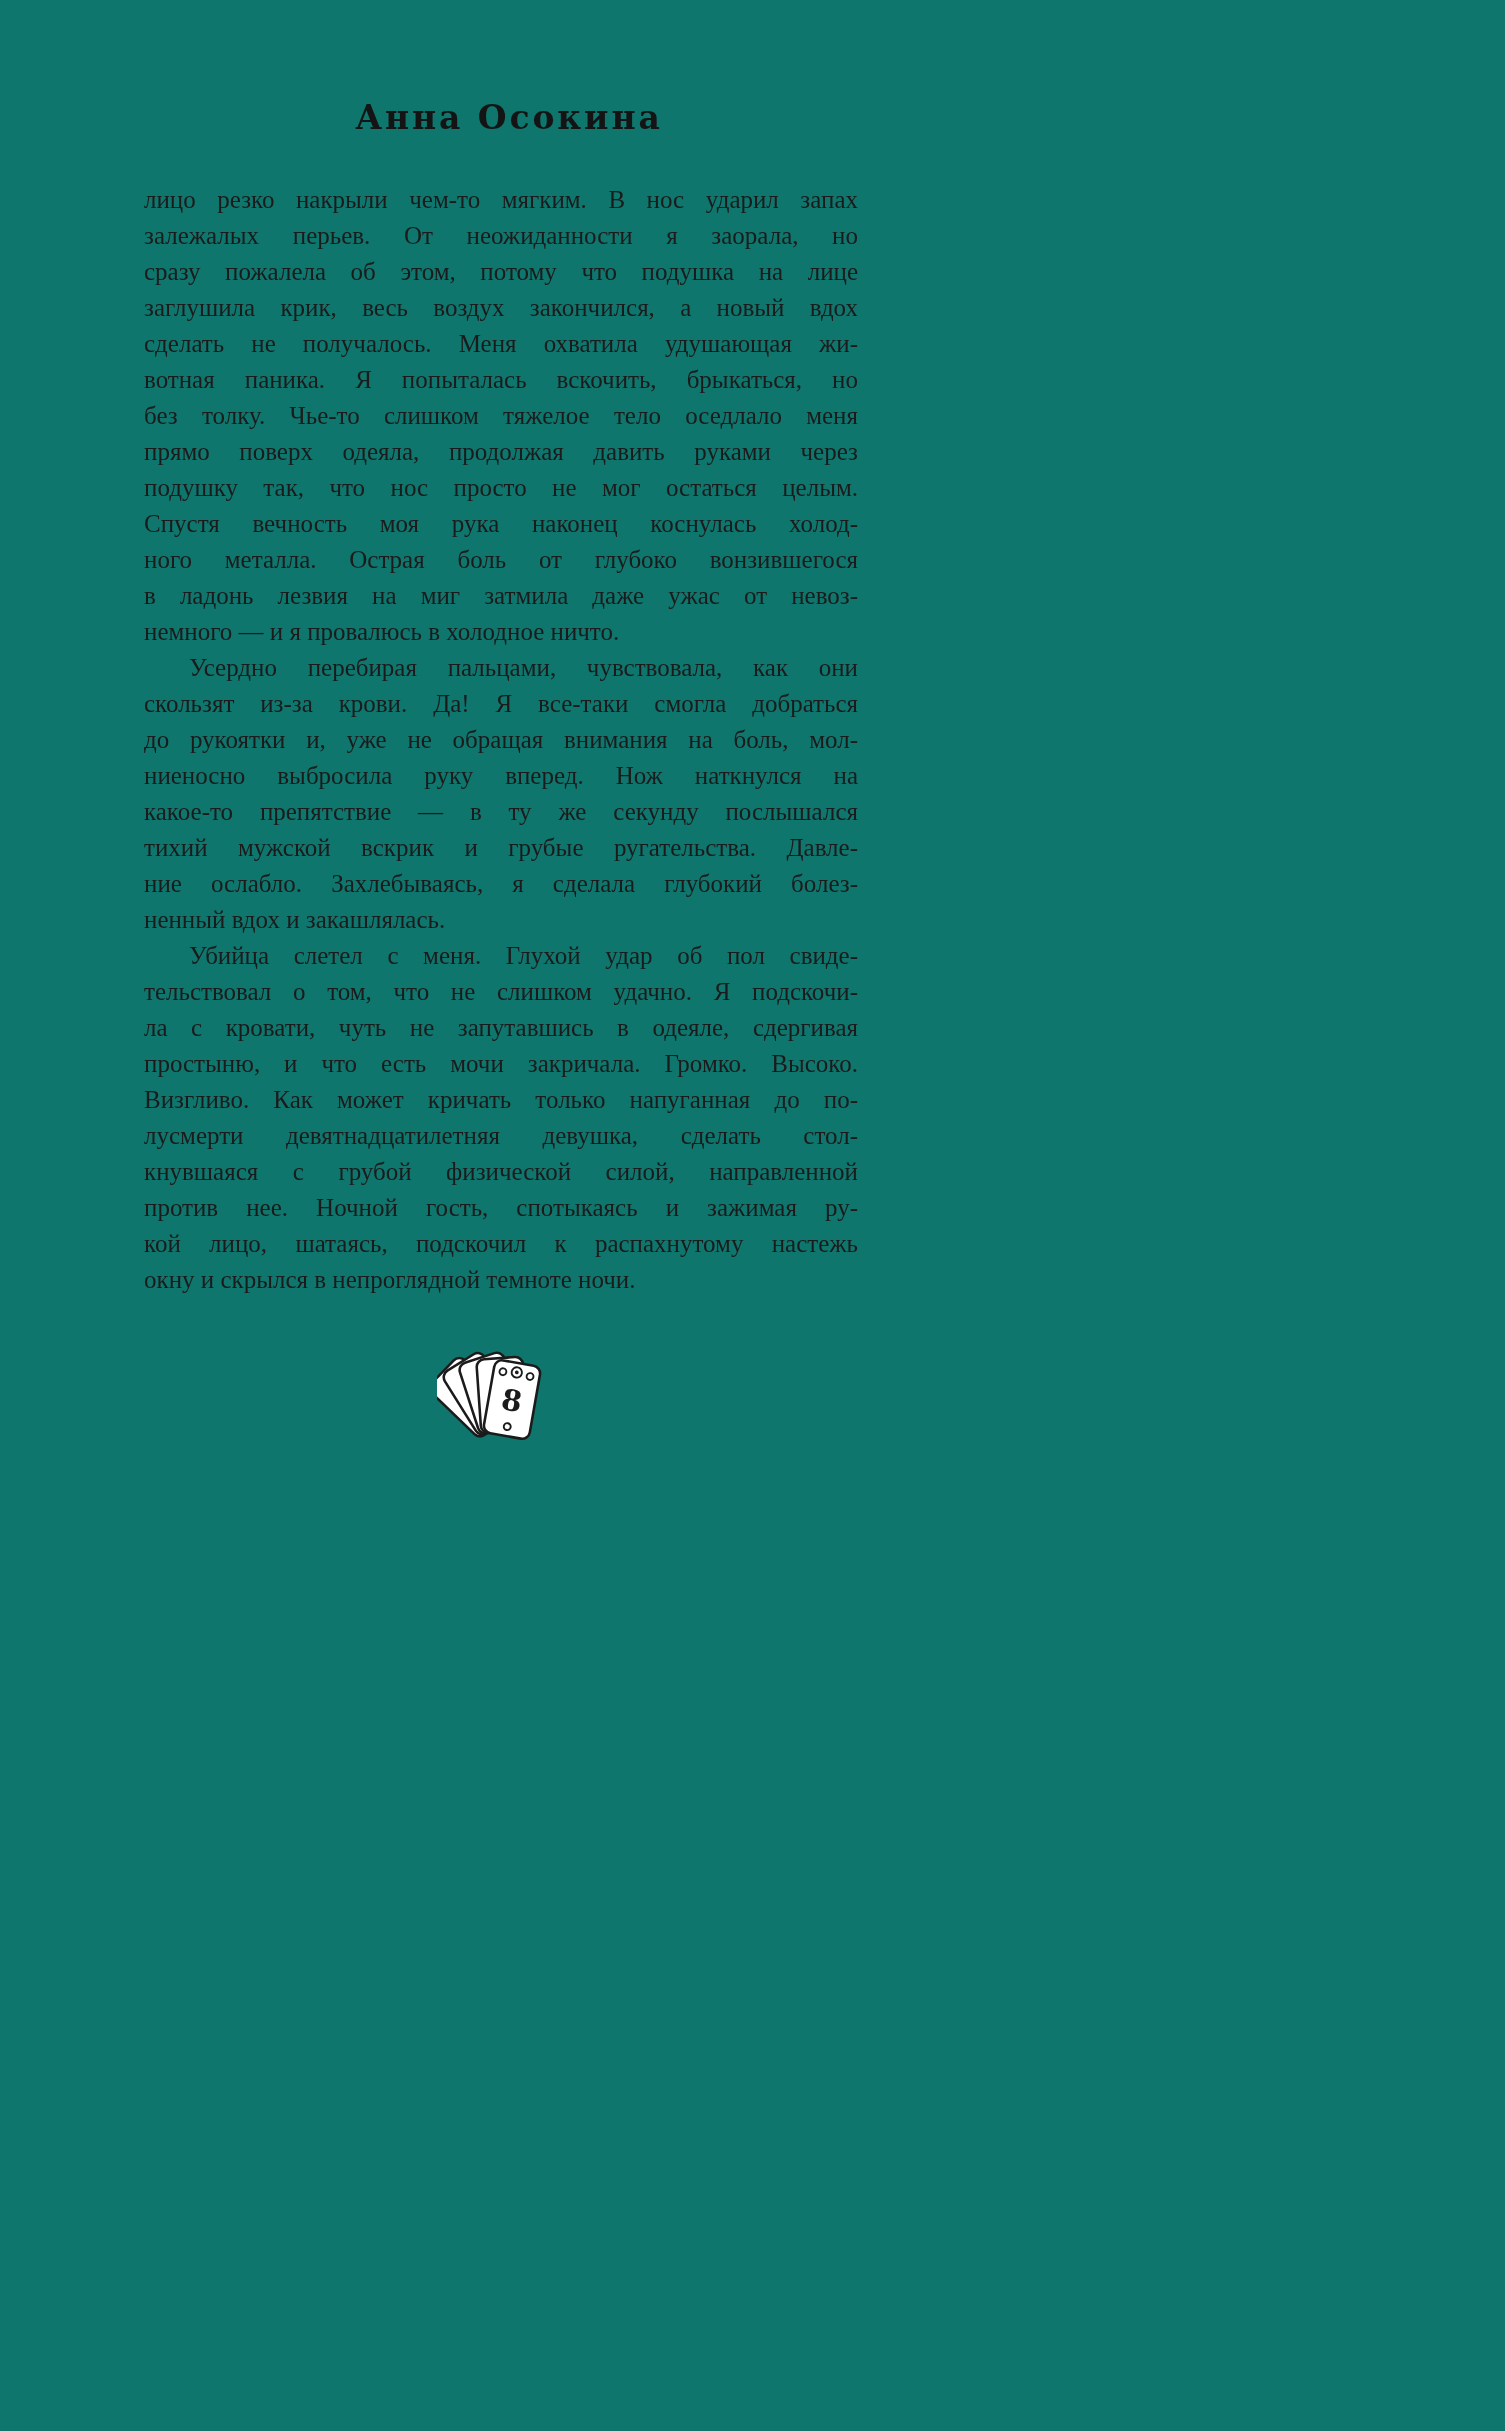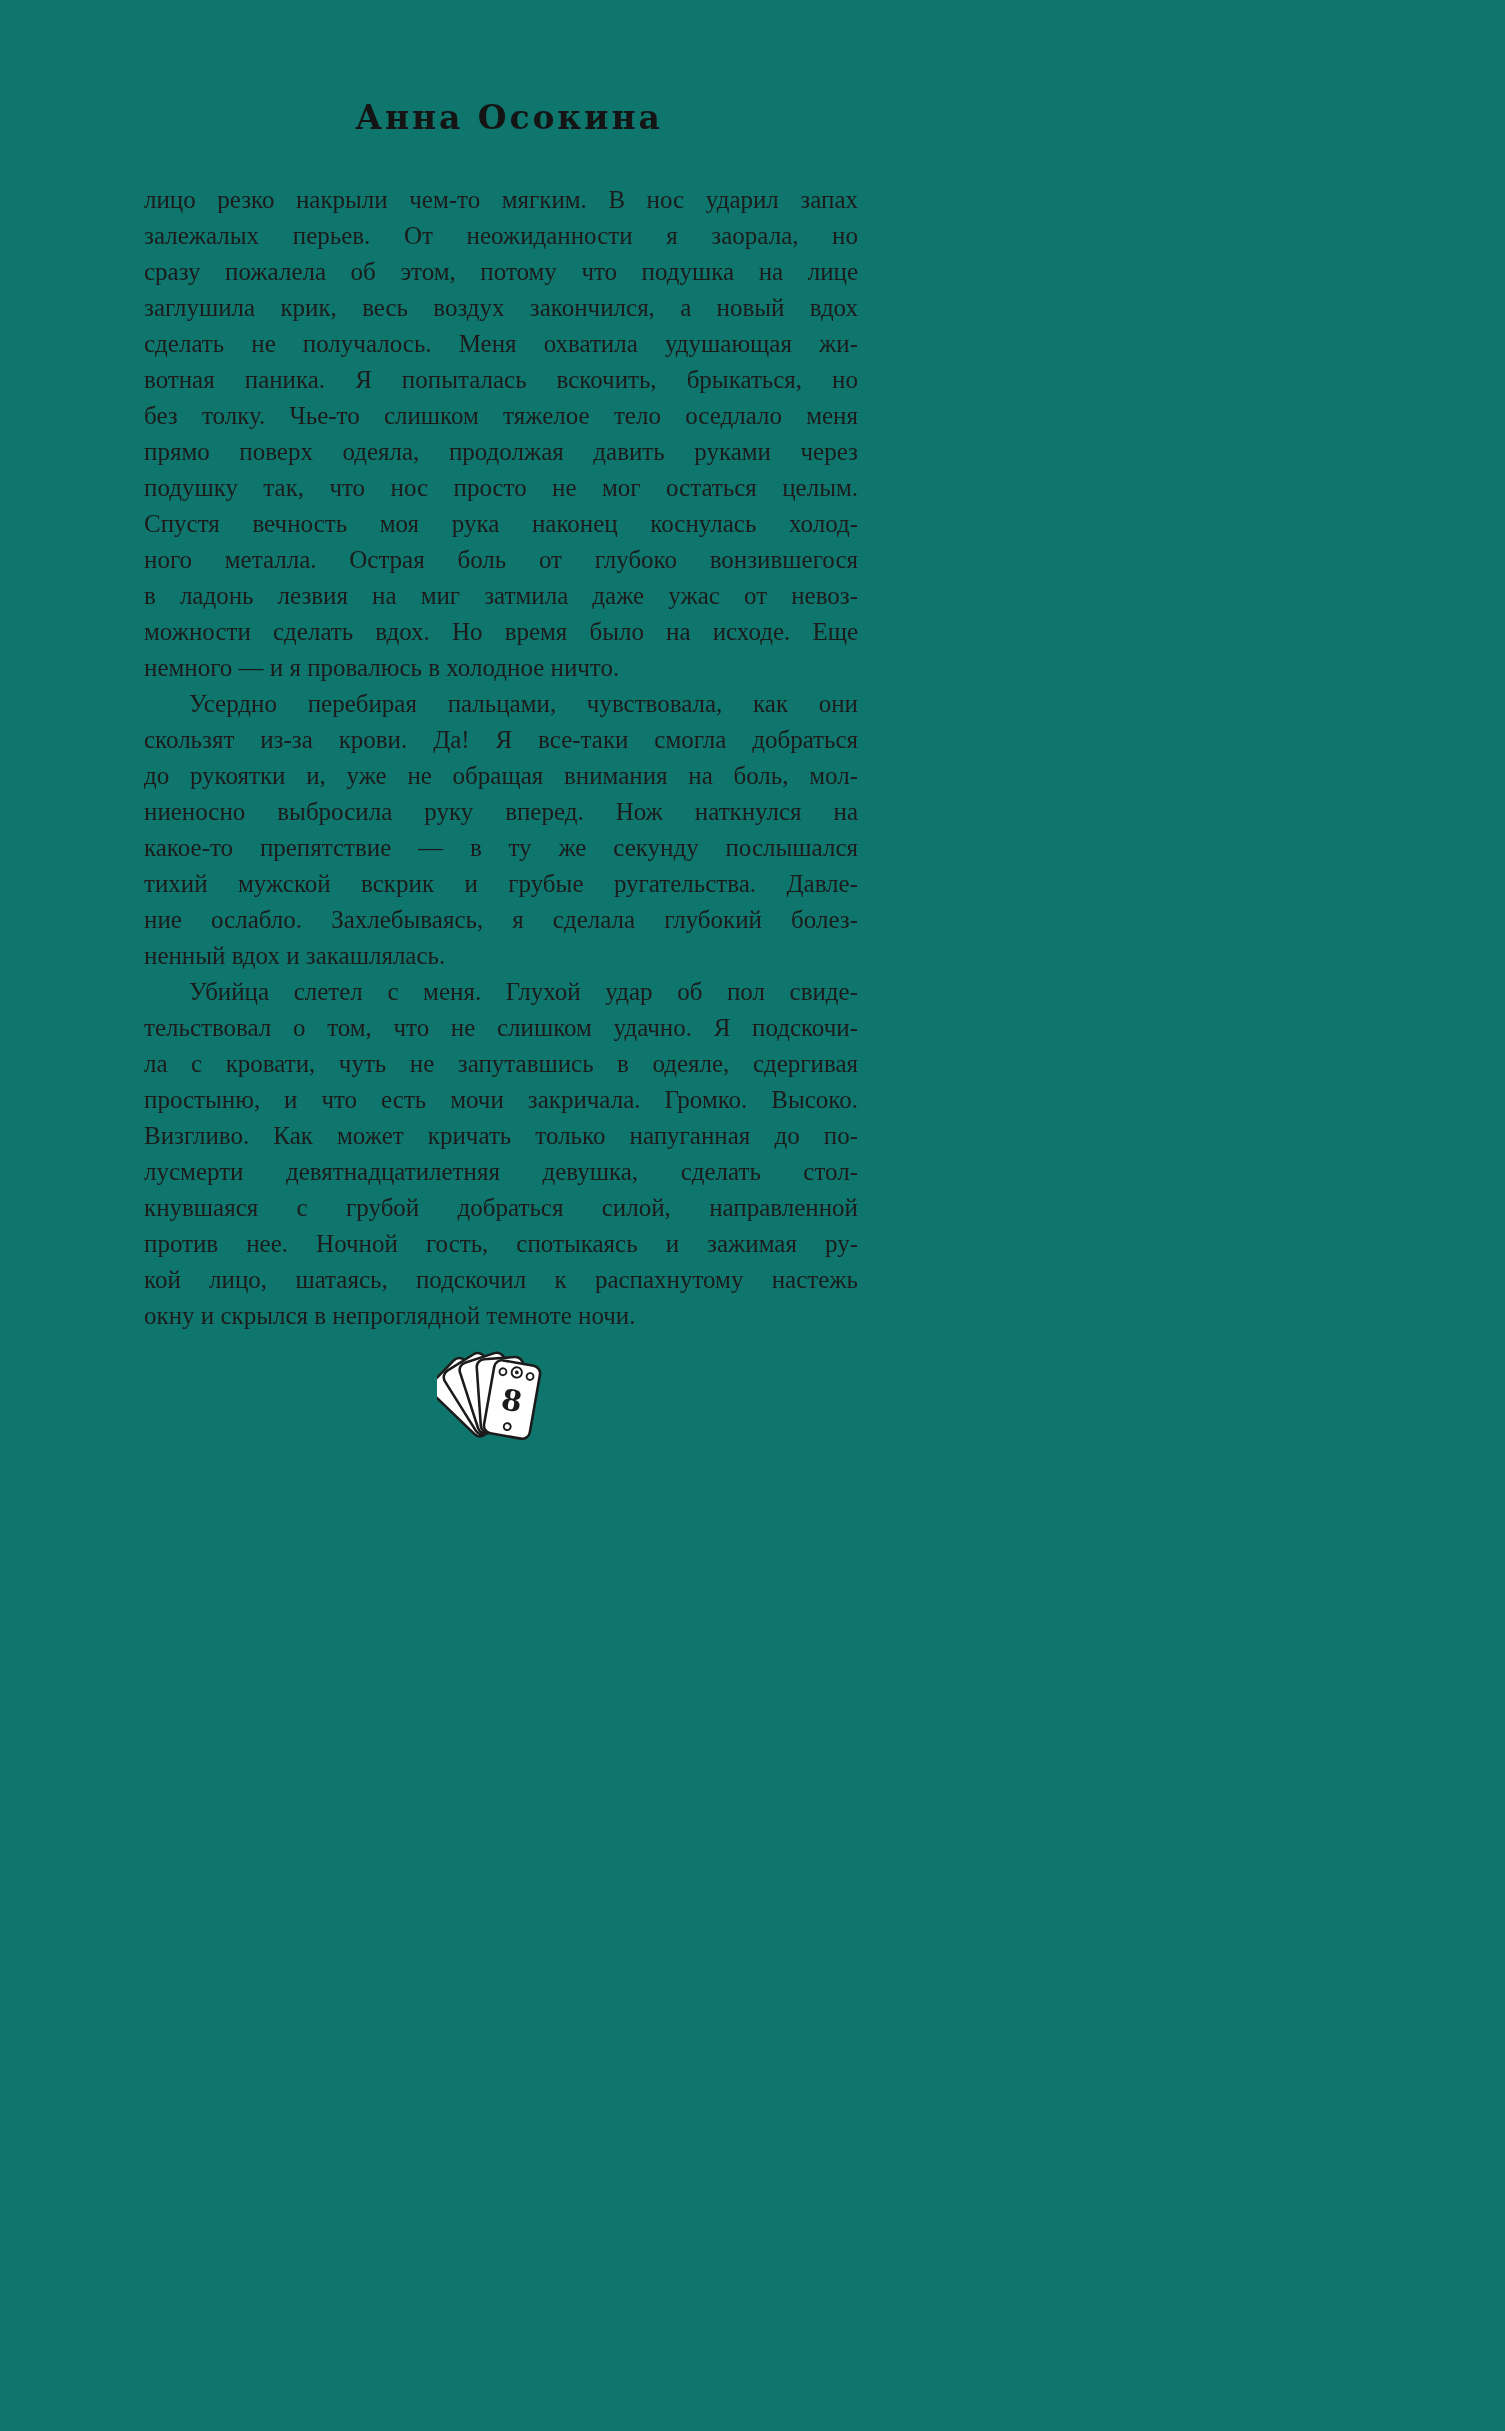--- a/index.html
+++ b/index.html
@@ -68,41 +68,40 @@
         <div class="line">сразу пожалела об этом, потому что подушка на лице</div>
         <div class="line">заглушила крик, весь воздух закончился, а новый вдох</div>
         <div class="line">сделать не получалось. Меня охватила удушающая жи-</div>
         <div class="line">вотная паника. Я попыталась вскочить, брыкаться, но</div>
         <div class="line">без толку. Чье-то слишком тяжелое тело оседлало меня</div>
         <div class="line">прямо поверх одеяла, продолжая давить руками через</div>
         <div class="line">подушку так, что нос просто не мог остаться целым.</div>
         <div class="line">Спустя вечность моя рука наконец коснулась холод-</div>
         <div class="line">ного металла. Острая боль от глубоко вонзившегося</div>
         <div class="line">в ладонь лезвия на миг затмила даже ужас от невоз-</div>
-        <div class="line">можности сделать вдох. Но время было на исходе. Еще</div>
         <div class="line last">немного — и я провалюсь в холодное ничто.</div>
       </div>
       <div class="paragraph">
         <div class="line indent">Усердно перебирая пальцами, чувствовала, как они</div>
         <div class="line">скользят из-за крови. Да! Я все-таки смогла добраться</div>
         <div class="line">до рукоятки и, уже не обращая внимания на боль, мол-</div>
         <div class="line">ниеносно выбросила руку вперед. Нож наткнулся на</div>
         <div class="line">какое-то препятствие — в ту же секунду послышался</div>
         <div class="line">тихий мужской вскрик и грубые ругательства. Давле-</div>
         <div class="line">ние ослабло. Захлебываясь, я сделала глубокий болез-</div>
         <div class="line last">ненный вдох и закашлялась.</div>
       </div>
       <div class="paragraph">
         <div class="line indent">Убийца слетел с меня. Глухой удар об пол свиде-</div>
         <div class="line">тельствовал о том, что не слишком удачно. Я подскочи-</div>
         <div class="line">ла с кровати, чуть не запутавшись в одеяле, сдергивая</div>
         <div class="line">простыню, и что есть мочи закричала. Громко. Высоко.</div>
         <div class="line">Визгливо. Как может кричать только напуганная до по-</div>
         <div class="line">лусмерти девятнадцатилетняя девушка, сделать стол-</div>
-        <div class="line">кнувшаяся с грубой добраться силой, направленной</div>
+        <div class="line">кнувшаяся с грубой физической силой, направленной</div>
         <div class="line">против нее. Ночной гость, спотыкаясь и зажимая ру-</div>
         <div class="line">кой лицо, шатаясь, подскочил к распахнутому настежь</div>
         <div class="line last">окну и скрылся в непроглядной темноте ночи.</div>
       </div>
     </div>
 
   <div class="page-number-ornament">
     <svg viewBox="0 0 150 150">
       <g fill="#ffffff" stroke="#1b1b1b" stroke-width="3" stroke-linejoin="round">
         <rect x="52" y="28" width="54" height="86" rx="9" transform="rotate(-46 60 120)"></rect>

